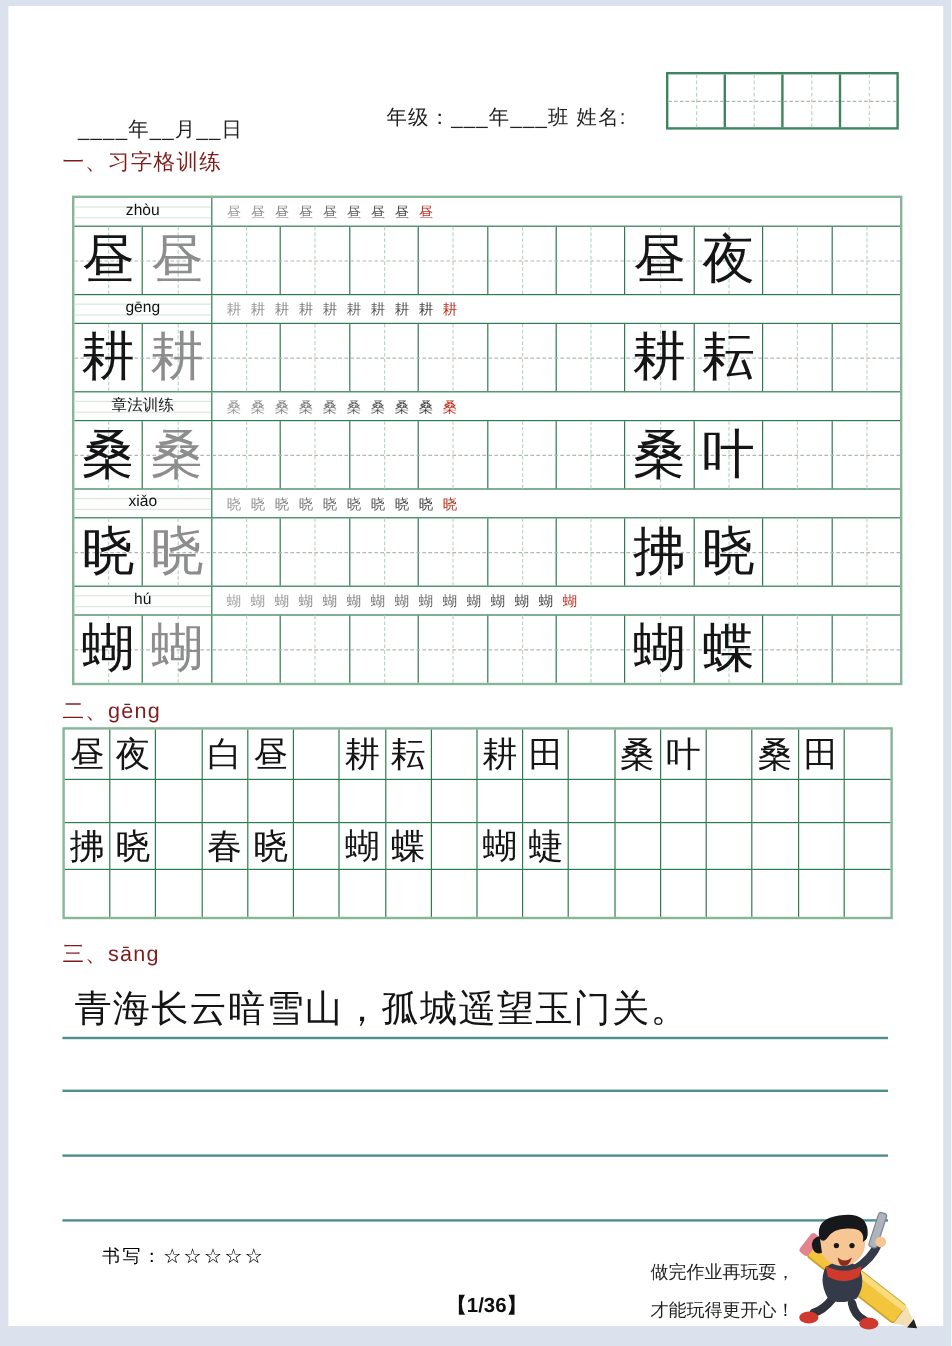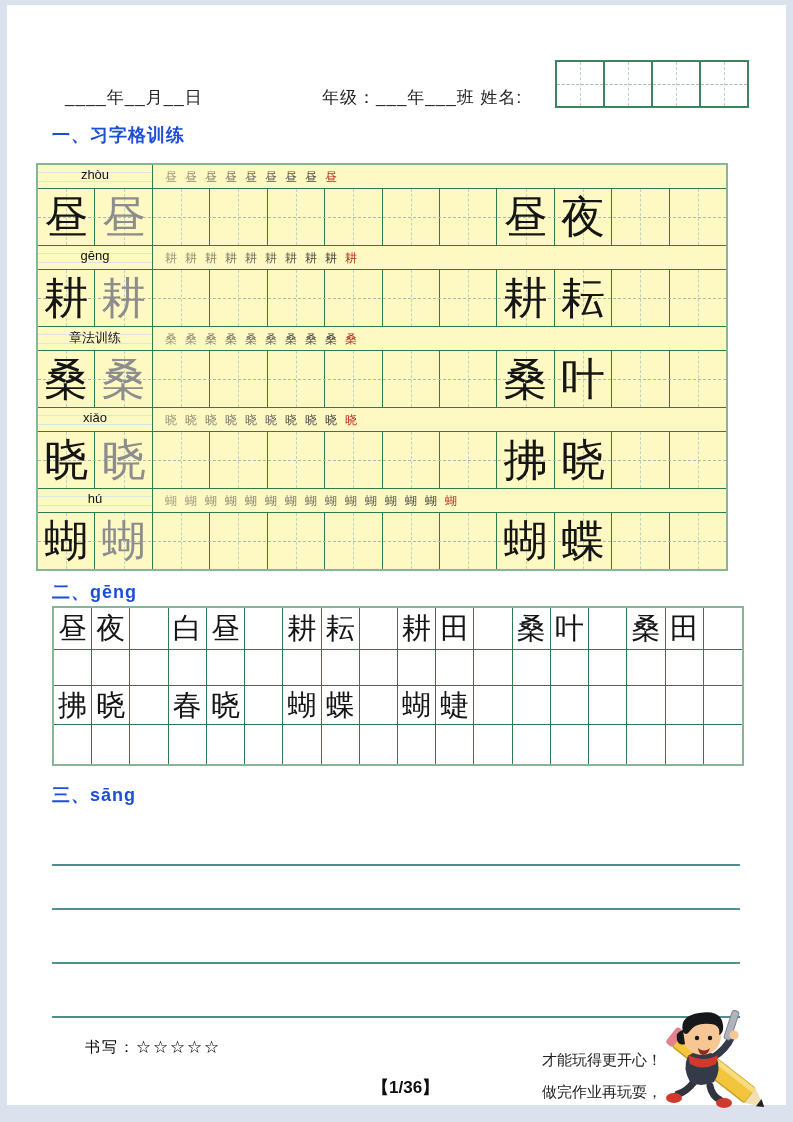--- a/index.html
+++ b/index.html
@@ -12,24 +12,24 @@
          letter-spacing:3px;color:#0c0c0c;}
   .hdr-text{top:86px;font-size:17px;color:#222;letter-spacing:1px;}
 
   
   .namegrid{left:555px;top:60px;display:flex;border:2px solid #3f8460;background:#fff;}
   .ncell{width:46px;height:44px;position:relative;border-right:2px solid #3f8460;}
   .ncell:last-child{border-right:none;}
   .ncell::before{content:"";position:absolute;top:0;bottom:0;left:50%;border-left:1px dashed var(--dashv);}
   .ncell::after{content:"";position:absolute;left:0;right:0;top:50%;border-top:1px dashed var(--dashh);}
 
-  .sec-title{font-size:18px;font-weight:700;color:#1d4ed8;letter-spacing:1px;}
+  .sec-title{font-size:18px;font-weight:400;color:#7f1d1d;letter-spacing:1px;}
 
   
-  .ptable{left:36px;top:163px;width:688px;border:2px solid #86b598;background:#fef9c3;}
+  .ptable{left:60px;top:163px;width:688px;border:2px solid #86b598;background:#ffffff;}
   .pblock{border-bottom:1px solid var(--grid);}
   .pblock:last-child{border-bottom:none;}
   .pstrip{display:flex;height:23px;border-bottom:1px solid var(--grid);}
   .pinyin-box{width:114px;position:relative;border-right:1px solid var(--grid);
       background-image:linear-gradient(var(--pline),var(--pline)),linear-gradient(var(--pline),var(--pline));
       background-size:100% 1px;background-repeat:no-repeat;background-position:0 7px,0 16px;}
   .pinyin{position:absolute;left:0;right:0;top:2px;text-align:center;font-size:13px;color:#111;}
   .stroke-strip{flex:1;display:flex;align-items:center;padding-left:12px;gap:8px;overflow:hidden;}
   .sglyph{font-size:12px;line-height:1;font-family:"DejaVu Serif",serif;color:#3a3a3a;}
   .prow{display:flex;height:56px;position:relative;}
@@ -61,21 +61,21 @@
   .pagenum{font-size:17px;font-weight:700;color:#0e0e0e;}
   .mascot-text{font-size:15px;font-family:"DejaVu Serif",serif;color:#222;text-align:right;line-height:2.1;}
 </style>
 </head>
 <body>
 
 <div class="canvas">
   <div class="page"></div>
 
 
-  <div class="abs hdr-text" style="left:65px;">____年__月__日</div>
+  <div class="abs hdr-text" style="left:65px;margin-top:10px;">____年__月__日</div>
   <div class="abs hdr-text" style="left:322px;">年级：___年___班 姓名:</div>
 
   <div class="abs namegrid">
       <div class="ncell"></div>
       <div class="ncell"></div>
       <div class="ncell"></div>
       <div class="ncell"></div>
     </div>
 
   <div class="abs sec-title" style="left:52px;top:123px;">一、习字格训练</div>
@@ -364,31 +364,32 @@
       <div class="sqcell lastrow"></div>
       <div class="sqcell lastrow"></div>
       <div class="sqcell lastrow"></div>
       <div class="sqcell lastrow"></div>
       <div class="sqcell lastrow"></div>
       <div class="sqcell lastcol lastrow"></div>
     </div>
 
   <div class="abs sec-title" style="left:52px;top:783px;">三、sāng</div>
 
+  <div class="abs comp-line" style="left:62px;top:820px;">青海长云暗雪山，孤城遥望玉门关。</div>
   <div class="abs rule" style="top:864px;"></div>
   <div class="abs rule" style="top:908px;"></div>
   <div class="abs rule" style="top:962px;"></div>
   <div class="abs rule" style="top:1016px;"></div>
 
   <div class="abs rating" style="left:85px;top:1038px;">书写：☆☆☆☆☆</div>
   <div class="abs pagenum" style="left:372px;top:1076px;">【1/36】</div>
 
   <div class="abs mascot-text" style="left:520px;top:1045px;width:142px;">
+    <div>做完作业再玩耍，</div>
     <div>才能玩得更开心！</div>
-    <div>做完作业再玩耍，</div>
   </div>
 
   <svg class="abs" style="left:650px;top:1008px;" width="132" height="104" viewBox="0 0 132 104">
 
     <g transform="rotate(38 66 60)">
       <rect x="18" y="52" width="92" height="18" rx="3" fill="#f2c53c" stroke="#caa22a" stroke-width="1.5"></rect>
       <rect x="18" y="52" width="92" height="5" fill="#f8dc7e"></rect>
       <polygon points="110,52 128,61 110,70" fill="#f3dfb2"></polygon>
       <polygon points="121,56.5 128,61 121,65.5" fill="#222222"></polygon>
       <rect x="10" y="51" width="9" height="20" rx="3" fill="#e2838f"></rect>

